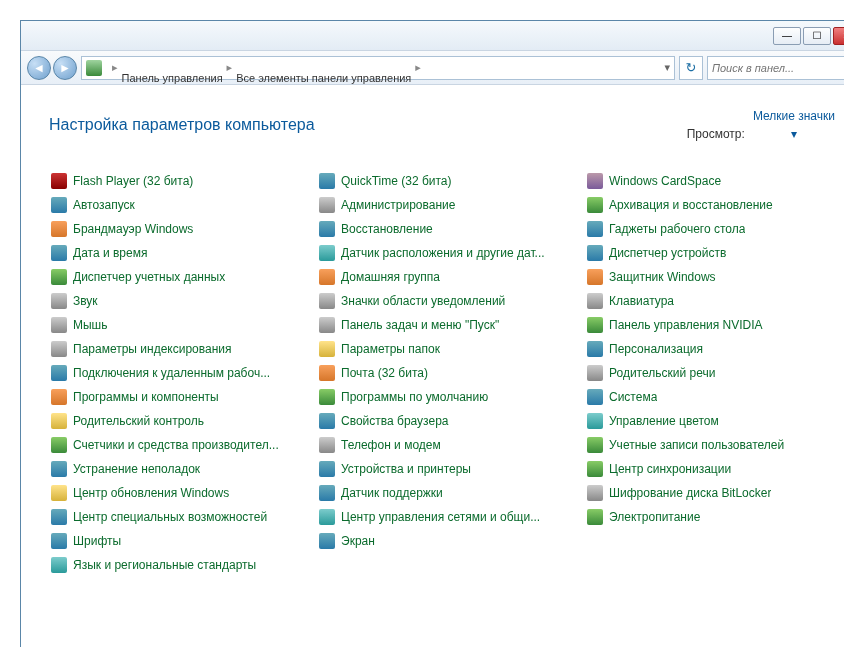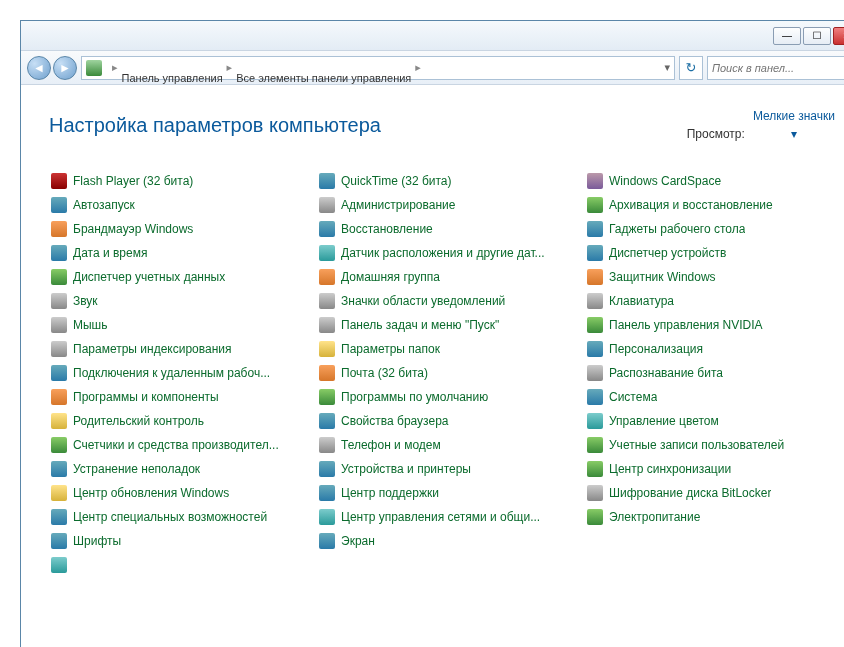--- a/index.html
+++ b/index.html
@@ -14,21 +14,21 @@
 .breadcrumb { flex: 1; height: 24px; border: 1px solid #abc1d6; background: #fff; display: flex; align-items: center; padding: 0 4px; font-size: 11px; }
 .bc-icon { width: 16px; height: 16px; margin-right: 6px; background: linear-gradient(#9fd49f,#3a8a3a); border-radius: 2px; }
 .bc-sep { color: #888; margin: 0 4px; }
 .bc-part { color: #333; cursor: default; margin-top: 20px; }
 .bc-dd { margin-left: auto; display: flex; align-items: center; gap: 2px; color: #666; }
 .refresh-btn { width: 24px; height: 24px; border: 1px solid #abc1d6; background: #fff; display: flex; align-items: center; justify-content: center; color: #1c6ea4; font-size: 13px; }
 .search-box { width: 150px; height: 24px; border: 1px solid #abc1d6; background: #fff; display: flex; align-items: center; padding: 0 4px; }
 .search-box input { border: none; outline: none; flex: 1; font-size: 11px; color: #888; font-style: italic; }
 .content { flex: 1; padding: 24px 28px 12px 28px; overflow: hidden; }
 .heading-row { display: flex; justify-content: space-between; align-items: center; margin-bottom: 28px; }
-.page-title { color: #0b5a9c; font-size: 20px; font-weight: normal; }
+.page-title { color: #0b5a9c; font-size: 16px; font-weight: normal; }
 .view-row { font-size: 12px; color: #333; display: flex; align-items: flex-end; gap: 8px; }
 .view-link { color: #0b5a9c; cursor: default; display: flex; align-items: center; gap: 4px; flex-direction: column; }
 .grid { display: grid; grid-template-columns: 1fr 1fr 1fr; column-gap: 18px; }
 .item { display: flex; align-items: center; height: 24px; padding: 1px 2px; cursor: default; white-space: nowrap; overflow: hidden; text-overflow: ellipsis; }
 .item .ic { width: 16px; height: 16px; flex-shrink: 0; margin-right: 6px; border-radius: 2px; }
 .item .lbl { color: #0b6b2d; font-size: 12px; overflow: hidden; text-overflow: ellipsis; white-space: nowrap; }
 .item.highlighted { border-radius: 10px; position: relative; }
 .item.highlighted::before { content: ""; position: absolute; top: -3px; left: -6px; right: -6px; bottom: -3px; border: 3px solid #d52626; border-radius: 12px; pointer-events: none; }
 
 .ic.red{background:linear-gradient(#c33,#800);} .ic.blue{background:linear-gradient(#6ab,#2a7aa8);} .ic.green{background:linear-gradient(#8c6,#3a8a3a);} .ic.orange{background:linear-gradient(#f8a05c,#d6762a);} .ic.grey{background:linear-gradient(#ccc,#888);} .ic.purple{background:linear-gradient(#b9a,#7a5a9a);} .ic.yellow{background:linear-gradient(#ffe38a,#d6b23a);} .ic.teal{background:linear-gradient(#7ccccc,#2a9a9a);}
@@ -137,20 +137,21 @@
           <div class="item">
             <div class="ic blue"></div>
             <span class="lbl">Центр специальных возможностей</span>
           </div>
           <div class="item">
             <div class="ic blue"></div>
             <span class="lbl">Шрифты</span>
           </div>
           <div class="item">
             <div class="ic teal"></div>
+            <span class="lbl">Язык и региональные стандарты</span>
           </div>
         </div>
         <div>
           <div class="item">
             <div class="ic blue"></div>
             <span class="lbl">QuickTime (32 бита)</span>
           </div>
           <div class="item">
             <div class="ic grey"></div>
             <span class="lbl">Администрирование</span>
@@ -194,21 +195,21 @@
           <div class="item">
             <div class="ic grey"></div>
             <span class="lbl">Телефон и модем</span>
           </div>
           <div class="item">
             <div class="ic blue"></div>
             <span class="lbl">Устройства и принтеры</span>
           </div>
           <div class="item">
             <div class="ic blue"></div>
-            <span class="lbl">Центр поддержки</span>
+            <span class="lbl">Датчик поддержки</span>
           </div>
           <div class="item">
             <div class="ic teal"></div>
             <span class="lbl">Центр управления сетями и общи...</span>
           </div>
           <div class="item">
             <div class="ic blue"></div>
             <span class="lbl">Экран</span>
           </div>
           <div style="height: 24px;"></div>
@@ -241,21 +242,21 @@
           <div class="item">
             <div class="ic green"></div>
             <span class="lbl">Панель управления NVIDIA</span>
           </div>
           <div class="item">
             <div class="ic blue"></div>
             <span class="lbl">Персонализация</span>
           </div>
           <div class="item">
             <div class="ic grey"></div>
-            <span class="lbl">Распознавание бита</span>
+            <span class="lbl">Родительский речи</span>
           </div>
           <div class="item">
             <div class="ic blue"></div>
             <span class="lbl">Система</span>
           </div>
           <div class="item">
             <div class="ic teal"></div>
             <span class="lbl">Управление цветом</span>
           </div>
           <div class="item">

